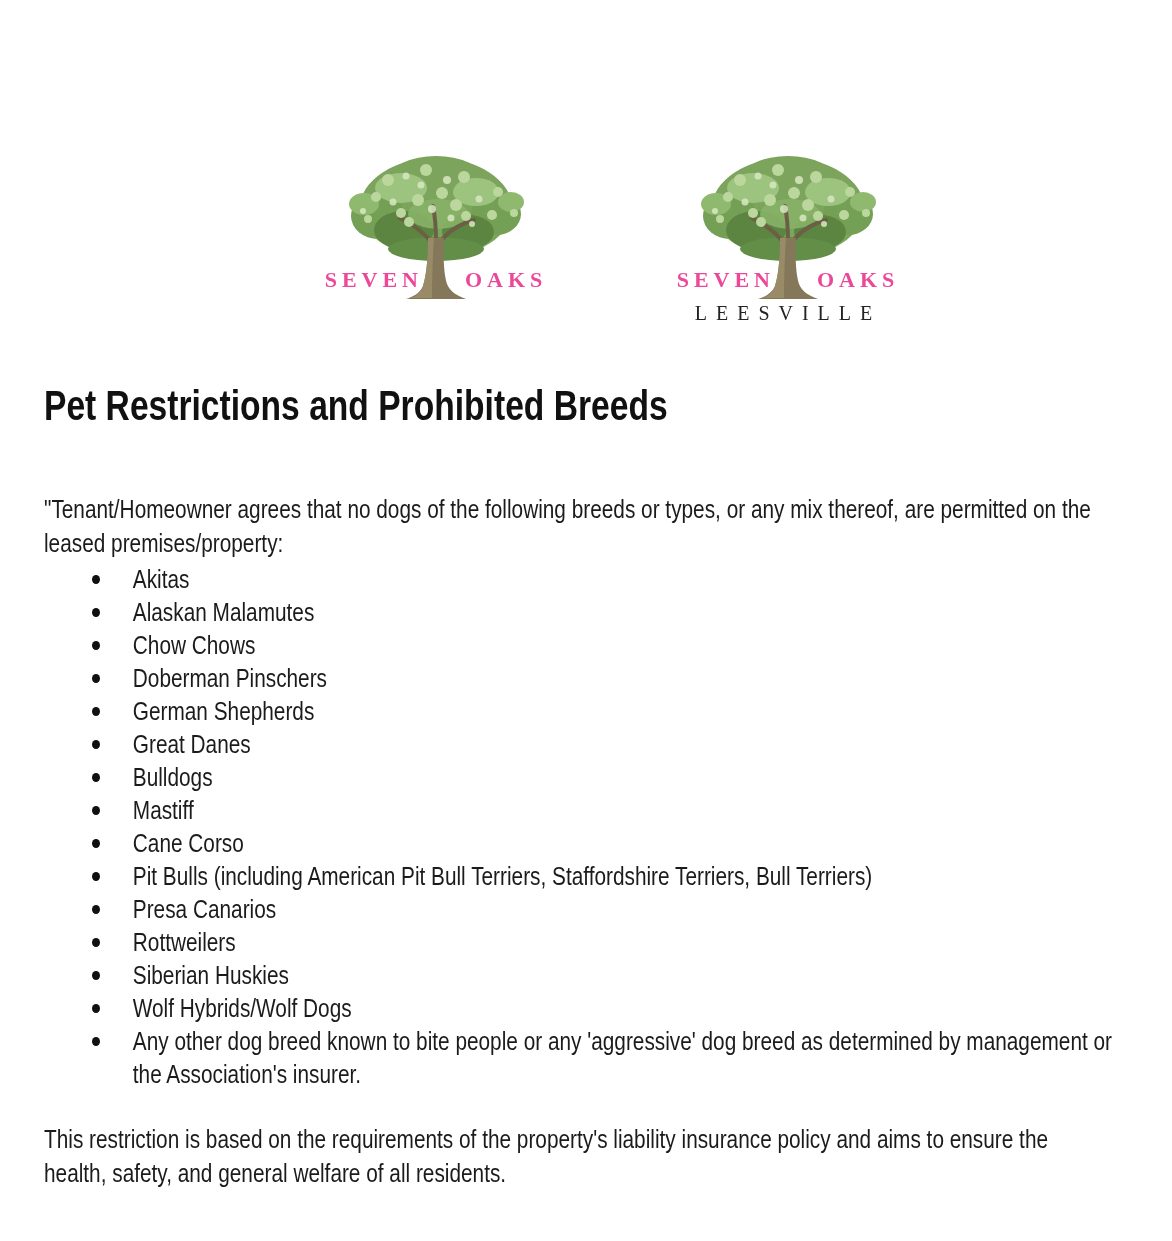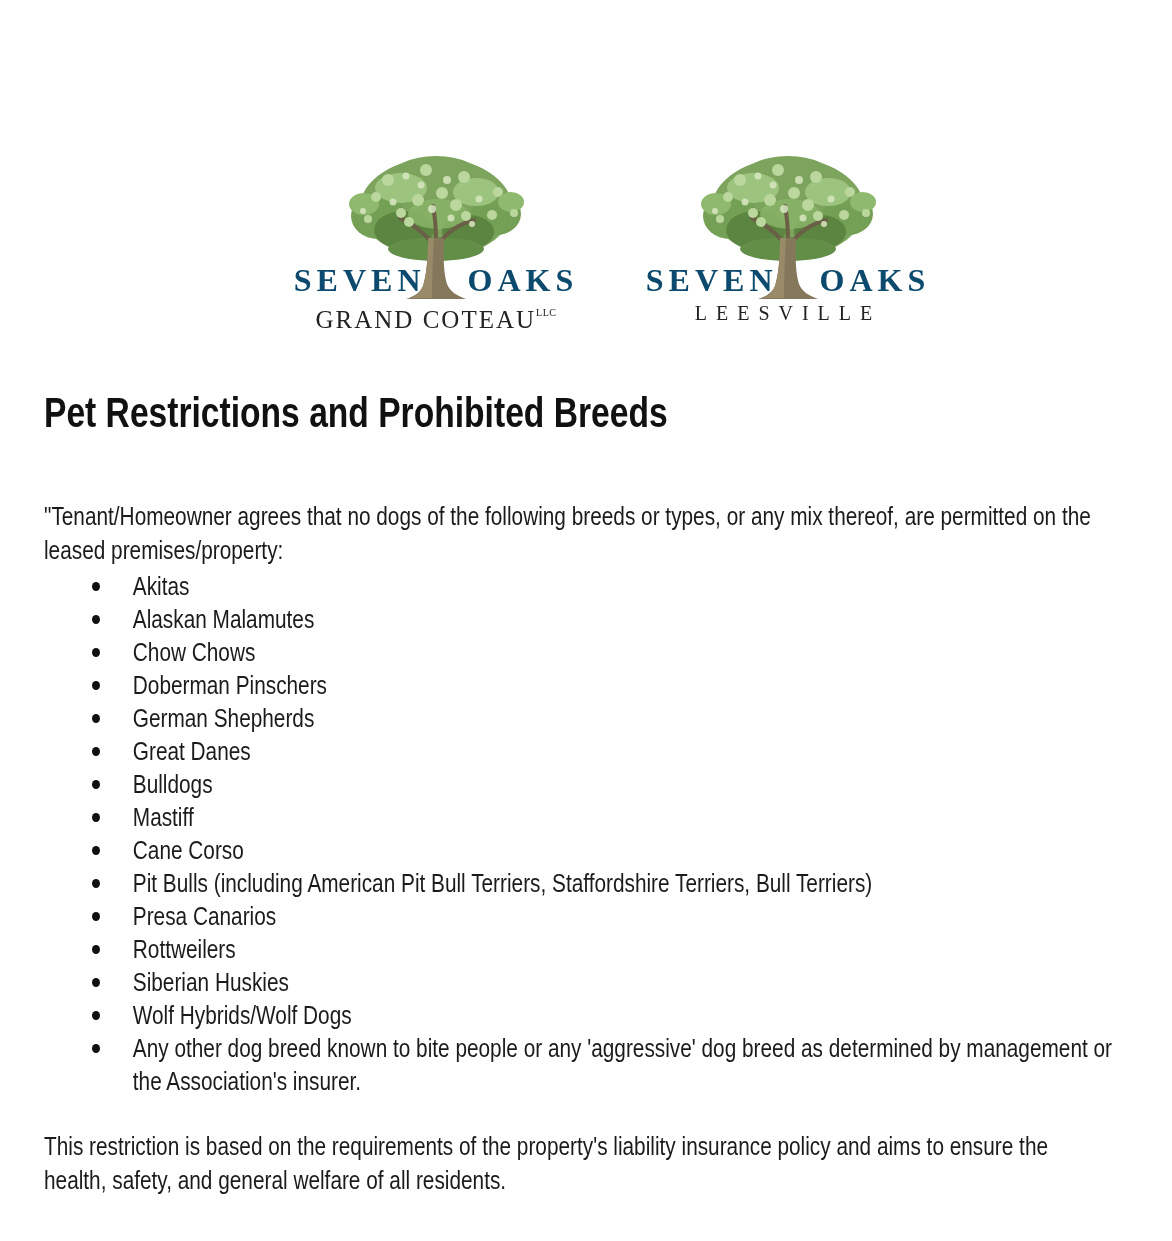--- a/index.html
+++ b/index.html
@@ -26,25 +26,25 @@
     align-items: center;
   }
   .logo svg.tree { display: block; width: 260px; height: 150px; }
   .logo-line1 {
     margin-top: -40px;
     width: 100%;
     display: flex;
     justify-content: center;
     gap: 42px;
     font-family: "Liberation Serif", serif;
-    font-size: 32px;
+    font-size: 22px;
     line-height: 36px;
     font-weight: 600;
     letter-spacing: 5px;
-    color: #0c4a6e;
+    color: #ec4899;
     white-space: nowrap;
   }
   .logo-line2 {
     font-family: "Liberation Serif", serif;
     font-size: 25px;
     line-height: 30px;
     letter-spacing: 2px;
     color: #222;
     white-space: nowrap;
   }
@@ -163,23 +163,20 @@
         </g>
         <g>
           <path d="M122,86 C122,110 120,124 117,134 C114,141 107,145 100,147 L160,147 C152,144 144,140 141,132 C138,122 137,108 138,86 Z" fill="#85775A"></path>
           <path d="M122,86 C122,110 120,124 117,134 C115,140 110,144 105,146 L126,146 C126,122 127,100 128,86 Z" fill="#998B68"></path>
         </g>
       </svg>
       <div class="logo-line1">
         <span>SEVEN</span>
         <span>OAKS</span>
       </div>
-      <div class="logo-line2">
-        <span>GRAND COTEAU</span><sup>LLC</sup>
-      </div>
     </div>
 
     <div class="logo leesville">
       <svg class="tree" viewBox="0 0 260 150" aria-hidden="true">
         <g>
           <ellipse cx="130" cy="56" rx="76" ry="50" fill="#7CA45C"></ellipse>
           <ellipse cx="72" cy="64" rx="27" ry="23" fill="#74A055"></ellipse>
           <ellipse cx="190" cy="62" rx="25" ry="21" fill="#74A055"></ellipse>
           <ellipse cx="130" cy="26" rx="46" ry="22" fill="#7CA45C"></ellipse>
           <ellipse cx="98" cy="78" rx="30" ry="19" fill="#5B8540"></ellipse>

